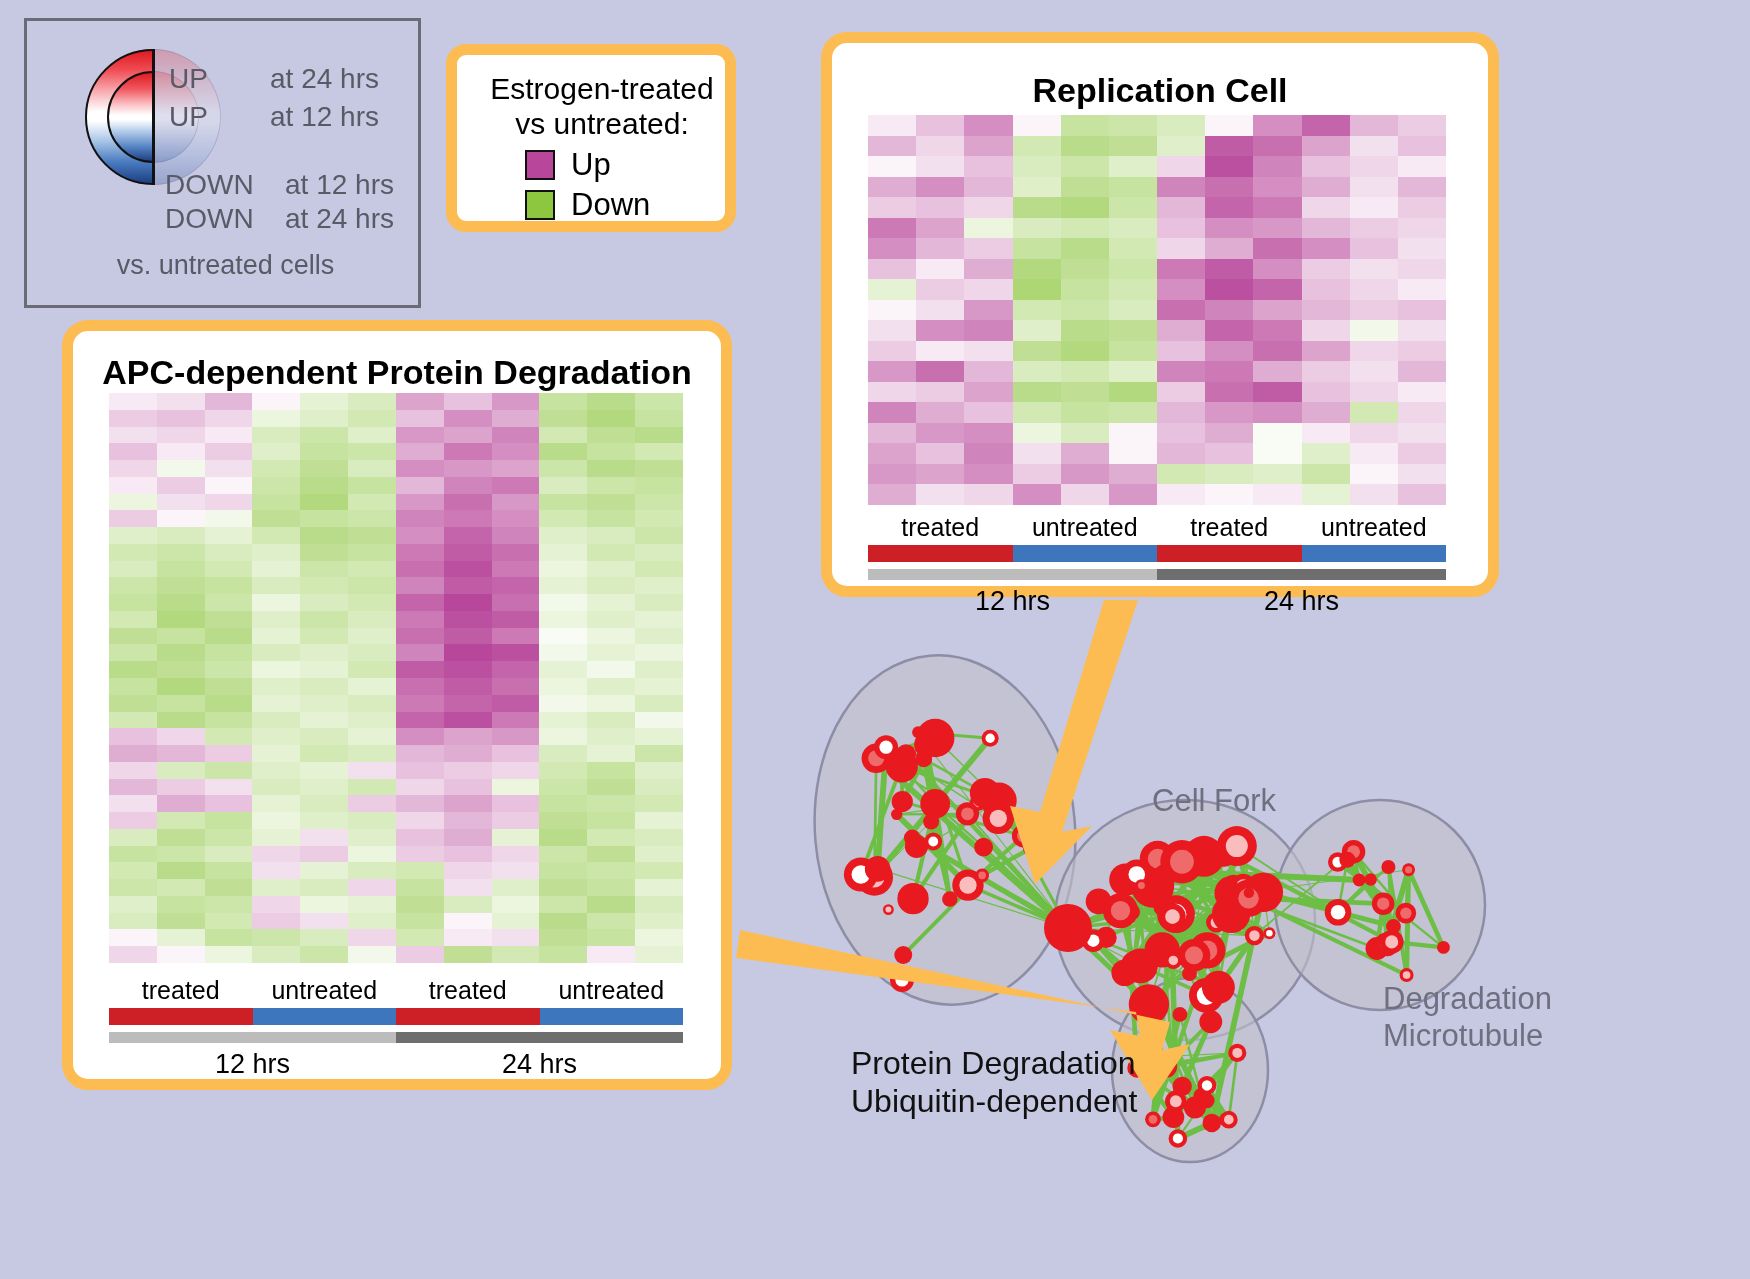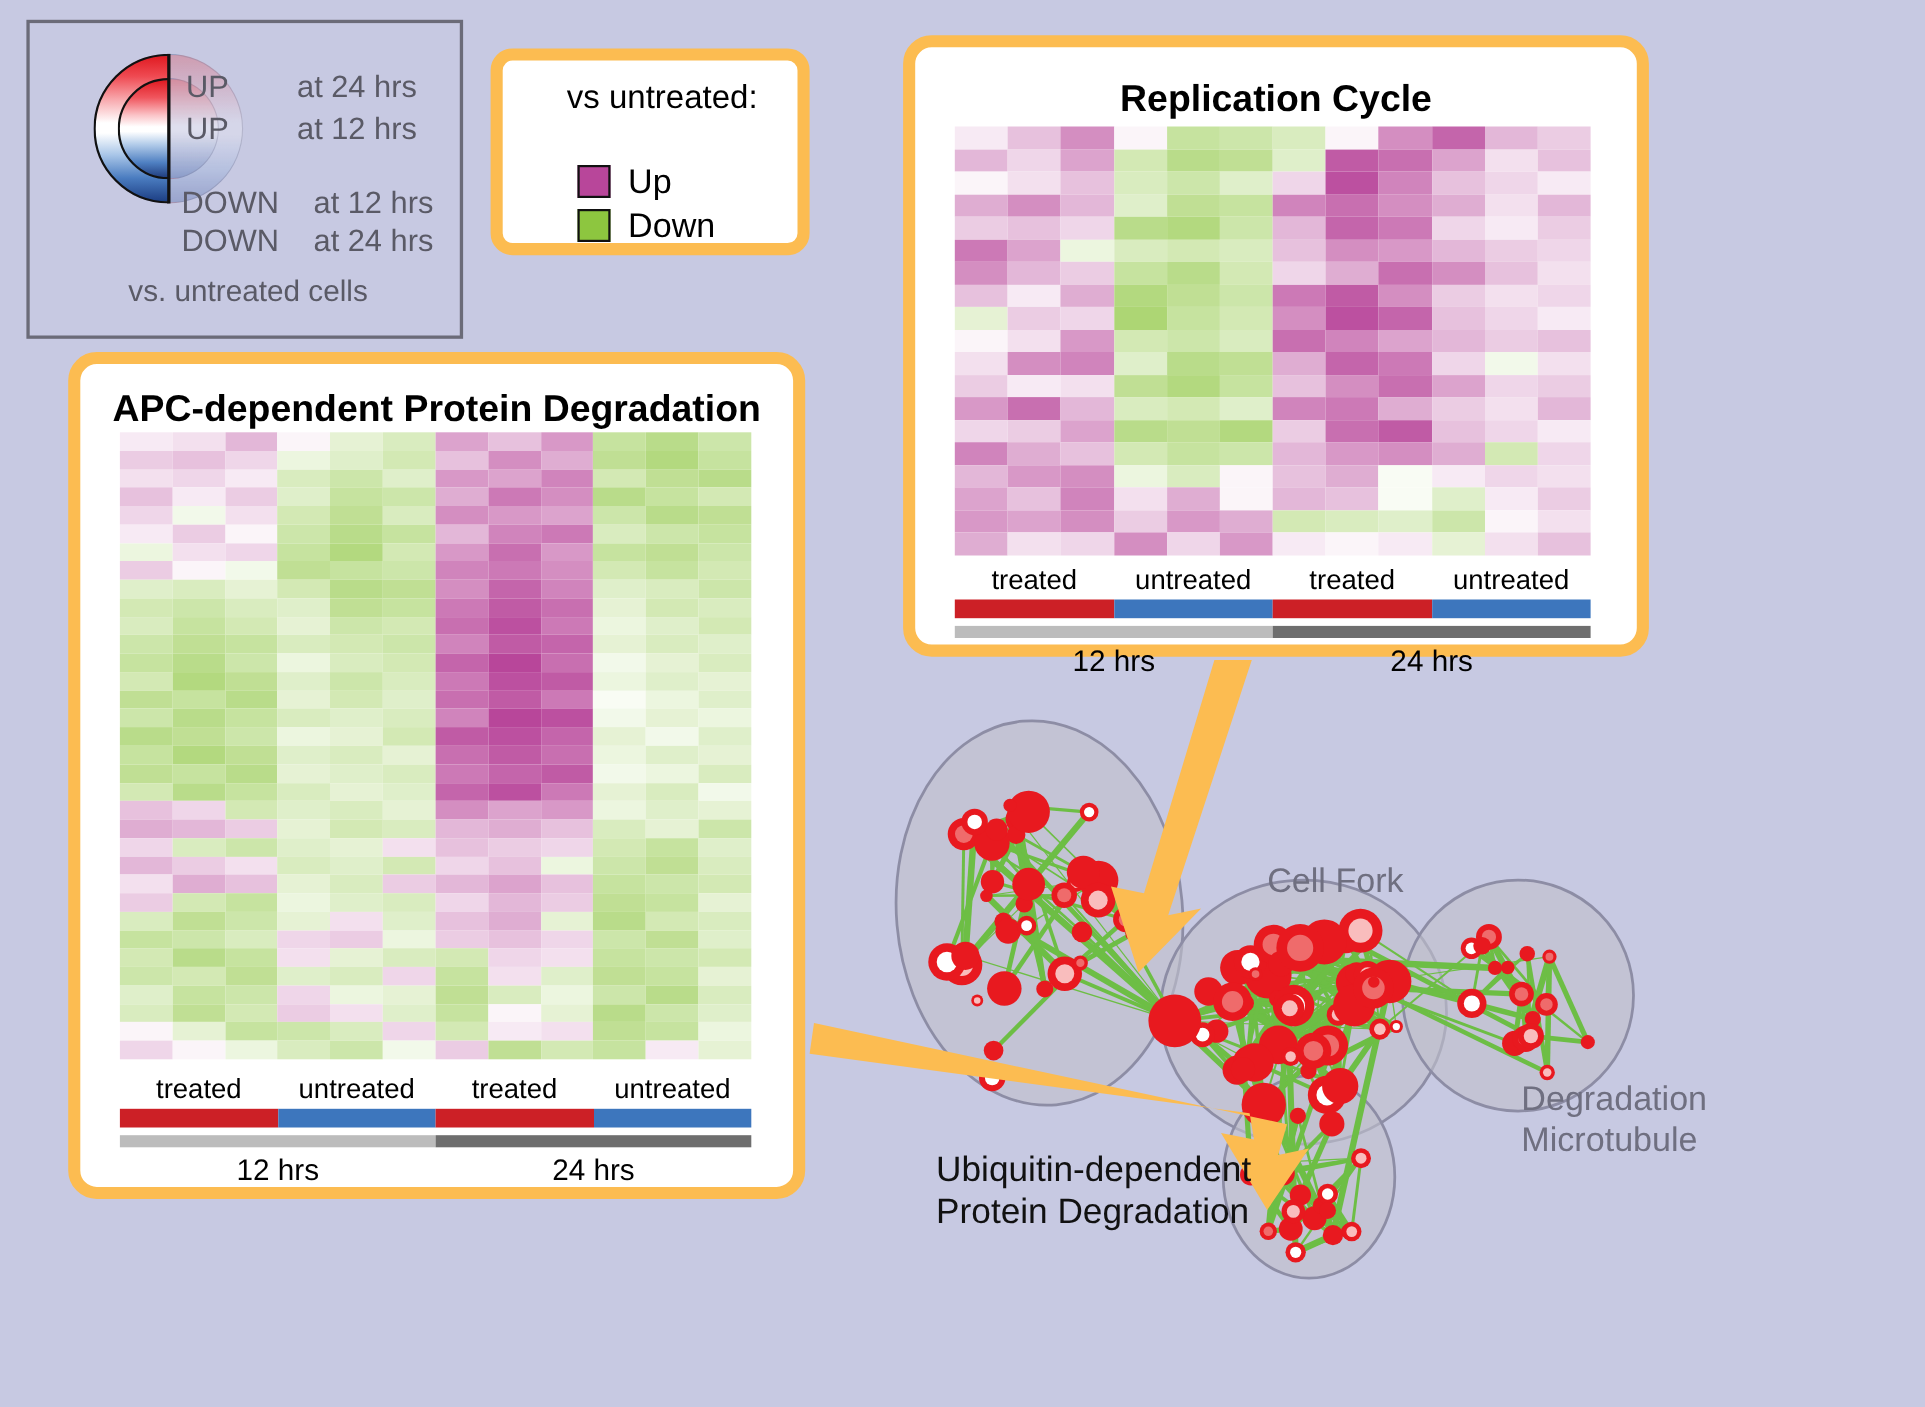--- a/index.html
+++ b/index.html
@@ -143,34 +143,35 @@
     <span class="lg-tag" id="lg-dn12t">at 12 hrs</span>
     <span class="lg-row" id="lg-dn24">DOWN</span>
     <span class="lg-tag" id="lg-dn24t">at 24 hrs</span>
     <div id="lg-foot">
       <div>vs. untreated cells</div>
     </div>
   </div>
 
   <div class="opanel" id="estrogen-legend">
     <div id="el-title">
+      <div>Estrogen-treated</div>
       <div>vs untreated:</div>
     </div>
     <div class="el-item" id="el-up">
       <span class="el-sw" id="sw-up" style="background: rgb(184, 70, 154);"></span>
       <span class="el-lb">Up</span>
     </div>
     <div class="el-item" id="el-down">
       <span class="el-sw" id="sw-down" style="background: rgb(141, 198, 63);"></span>
       <span class="el-lb">Down</span>
     </div>
   </div>
 
   <div class="opanel" id="panel-rf">
-    <div class="panel-title" id="rf-title">Replication Cycle</div>
+    <div class="panel-title" id="rf-title">Replication Cell</div>
     <div class="heatmap" id="rf-heat" style="grid-template-columns: repeat(12, 1fr); grid-template-rows: repeat(19, 1fr);">
         <div style="background: rgb(247, 234, 244);"></div>
         <div style="background: rgb(231, 193, 221);"></div>
         <div style="background: rgb(212, 142, 193);"></div>
         <div style="background: rgb(251, 245, 249);"></div>
         <div style="background: rgb(198, 227, 159);"></div>
         <div style="background: rgb(204, 230, 170);"></div>
         <div style="background: rgb(217, 236, 191);"></div>
         <div style="background: rgb(251, 245, 249);"></div>
         <div style="background: rgb(212, 142, 193);"></div>
@@ -1498,17 +1499,17 @@
       <path d="M740 930 L1170 1022 L1162 1050 L1190 1044 L1152 1100 L1110 1030 L1140 1036 L1136 1012 L736 958 Z"></path>
     </g>
   </svg>
 
   <div class="clabel" id="lab-cc">Cell Fork</div>
   <div class="clabel" id="lab-mt">
     <div>Degradation</div>
     <div>Microtubule</div>
   </div>
   <div class="clabel" id="lab-ub">
+    <div>Protein Degradation</div>
     <div>Ubiquitin-dependent</div>
-    <div>Protein Degradation</div>
   </div>
 
 </div>
 
 </body></html>

